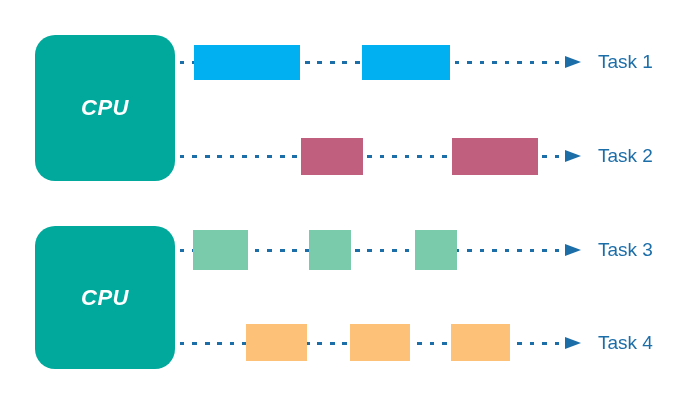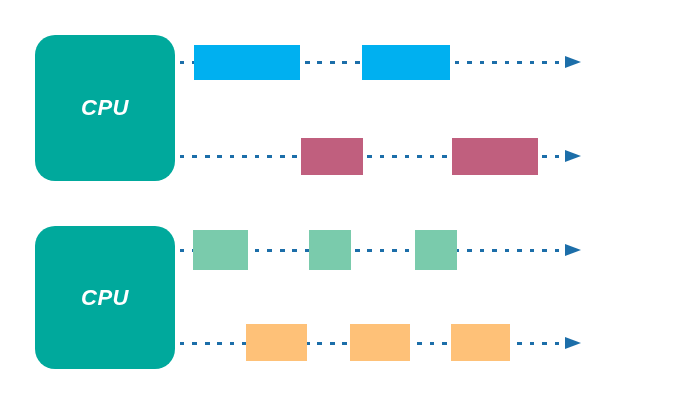--- a/index.html
+++ b/index.html
@@ -47,27 +47,31 @@
     <div class="cpu" style="left: 35px; top: 35px; width: 140px; height: 146px; background: rgb(0, 169, 156); border-radius: 20px;">
       <span style="color: rgb(255, 255, 255);">CPU</span>
     </div>
     <div class="cpu" style="left: 35px; top: 226px; width: 140px; height: 143px; background: rgb(0, 169, 156); border-radius: 20px;">
       <span style="color: rgb(255, 255, 255);">CPU</span>
     </div>
     <div class="tline" style="left: 180px; top: 60.5px; width: 383px; height: 3px; background: repeating-linear-gradient(90deg, rgb(28, 110, 169) 0px, rgb(28, 110, 169) 4.5px, transparent 4.5px, transparent 12.5px);"></div>
     <div class="tblock" style="left: 194px; top: 45px; width: 106px; height: 35px; background: rgb(0, 176, 240);"></div>
     <div class="tblock" style="left: 362px; top: 45px; width: 88px; height: 35px; background: rgb(0, 176, 240);"></div>
     <div class="arrow" style="left: 565px; top: 56px; border-top-width: 6px; border-bottom-width: 6px; border-left: 16px solid rgb(28, 110, 169);"></div>
+    <div class="tlabel" style="left: 598px; top: 50px; color: rgb(28, 110, 169);">Task 1</div>
     <div class="tline" style="left: 180px; top: 154.5px; width: 383px; height: 3px; background: repeating-linear-gradient(90deg, rgb(28, 110, 169) 0px, rgb(28, 110, 169) 4.5px, transparent 4.5px, transparent 12.5px);"></div>
     <div class="tblock" style="left: 301px; top: 138px; width: 62px; height: 37px; background: rgb(192, 95, 126);"></div>
     <div class="tblock" style="left: 452px; top: 138px; width: 86px; height: 37px; background: rgb(192, 95, 126);"></div>
     <div class="arrow" style="left: 565px; top: 150px; border-top-width: 6px; border-bottom-width: 6px; border-left: 16px solid rgb(28, 110, 169);"></div>
+    <div class="tlabel" style="left: 598px; top: 144px; color: rgb(28, 110, 169);">Task 2</div>
     <div class="tline" style="left: 180px; top: 248.5px; width: 383px; height: 3px; background: repeating-linear-gradient(90deg, rgb(28, 110, 169) 0px, rgb(28, 110, 169) 4.5px, transparent 4.5px, transparent 12.5px);"></div>
     <div class="tblock" style="left: 193px; top: 230px; width: 55px; height: 40px; background: rgb(122, 203, 172);"></div>
     <div class="tblock" style="left: 309px; top: 230px; width: 42px; height: 40px; background: rgb(122, 203, 172);"></div>
     <div class="tblock" style="left: 415px; top: 230px; width: 42px; height: 40px; background: rgb(122, 203, 172);"></div>
     <div class="arrow" style="left: 565px; top: 244px; border-top-width: 6px; border-bottom-width: 6px; border-left: 16px solid rgb(28, 110, 169);"></div>
+    <div class="tlabel" style="left: 598px; top: 238px; color: rgb(28, 110, 169);">Task 3</div>
     <div class="tline" style="left: 180px; top: 341.5px; width: 383px; height: 3px; background: repeating-linear-gradient(90deg, rgb(28, 110, 169) 0px, rgb(28, 110, 169) 4.5px, transparent 4.5px, transparent 12.5px);"></div>
     <div class="tblock" style="left: 246px; top: 324px; width: 61px; height: 37px; background: rgb(254, 193, 120);"></div>
     <div class="tblock" style="left: 350px; top: 324px; width: 60px; height: 37px; background: rgb(254, 193, 120);"></div>
     <div class="tblock" style="left: 451px; top: 324px; width: 59px; height: 37px; background: rgb(254, 193, 120);"></div>
     <div class="arrow" style="left: 565px; top: 337px; border-top-width: 6px; border-bottom-width: 6px; border-left: 16px solid rgb(28, 110, 169);"></div>
+    <div class="tlabel" style="left: 598px; top: 331px; color: rgb(28, 110, 169);">Task 4</div>
   </div>
 
 </body></html>

